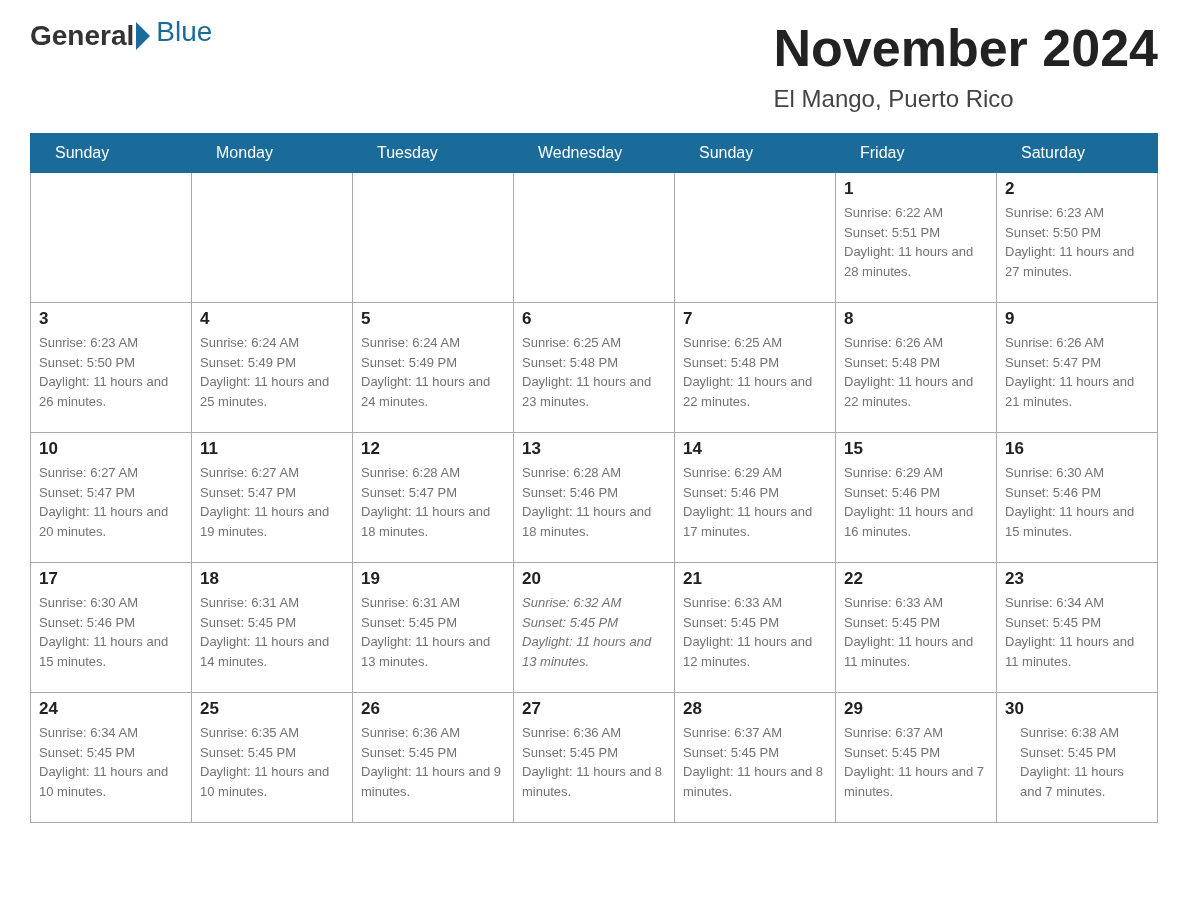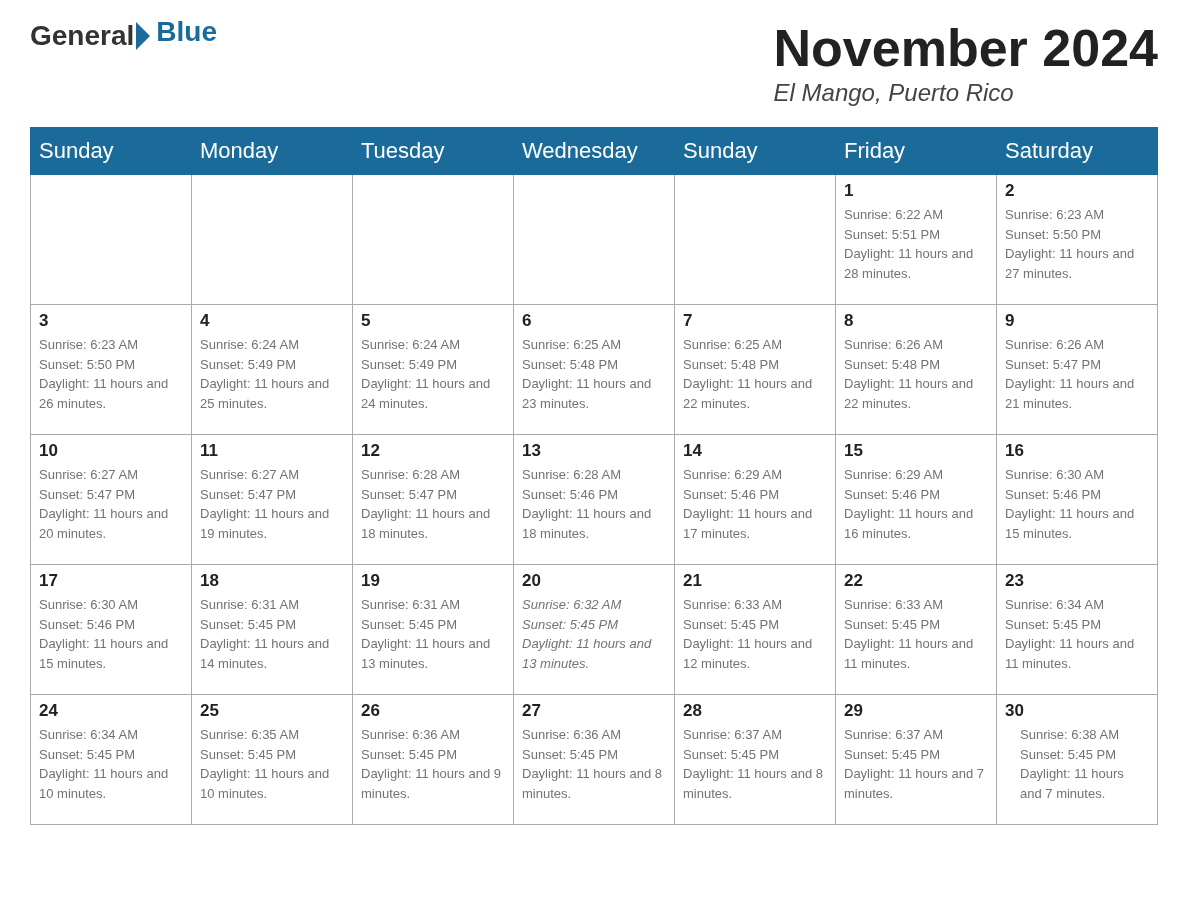--- a/index.html
+++ b/index.html
@@ -34,47 +34,46 @@
       height: 0;
       border-left: 14px solid #1a6b9a;
       border-top: 14px solid transparent;
       border-bottom: 14px solid transparent;
       margin: 0 2px;
       display: inline-block;
     }
     .logo-blue {
       color: #1a6b9a;
       font-size: 28px;
-      font-weight: bold;
+      font-weight: normal;
     }
     .title-section {
     }
     .month-title {
       font-size: 52px;
       font-weight: bold;
       color: #222;
       line-height: 1.1;
     }
     .location-title {
       font-size: 24px;
       color: #444;
-      margin-top: 2px;
-      font-style: italic;
+      margin-top: 8px;
     }
     .calendar {
       width: 100%;
       border-collapse: collapse;
       border: 1px solid #999;
     }
     .calendar th {
       background-color: #1a6b9a;
       color: white;
-      padding: 10px 8px;
+      padding: 10px 24px;
       text-align: left;
-      font-size: 22px;
+      font-size: 16px;
       font-weight: normal;
       border: 1px solid #1a6b9a;
     }
     .calendar td {
       border: 1px solid #aaa;
       vertical-align: top;
       padding: 6px 8px;
       width: 14.28%;
       height: 130px;
     }

